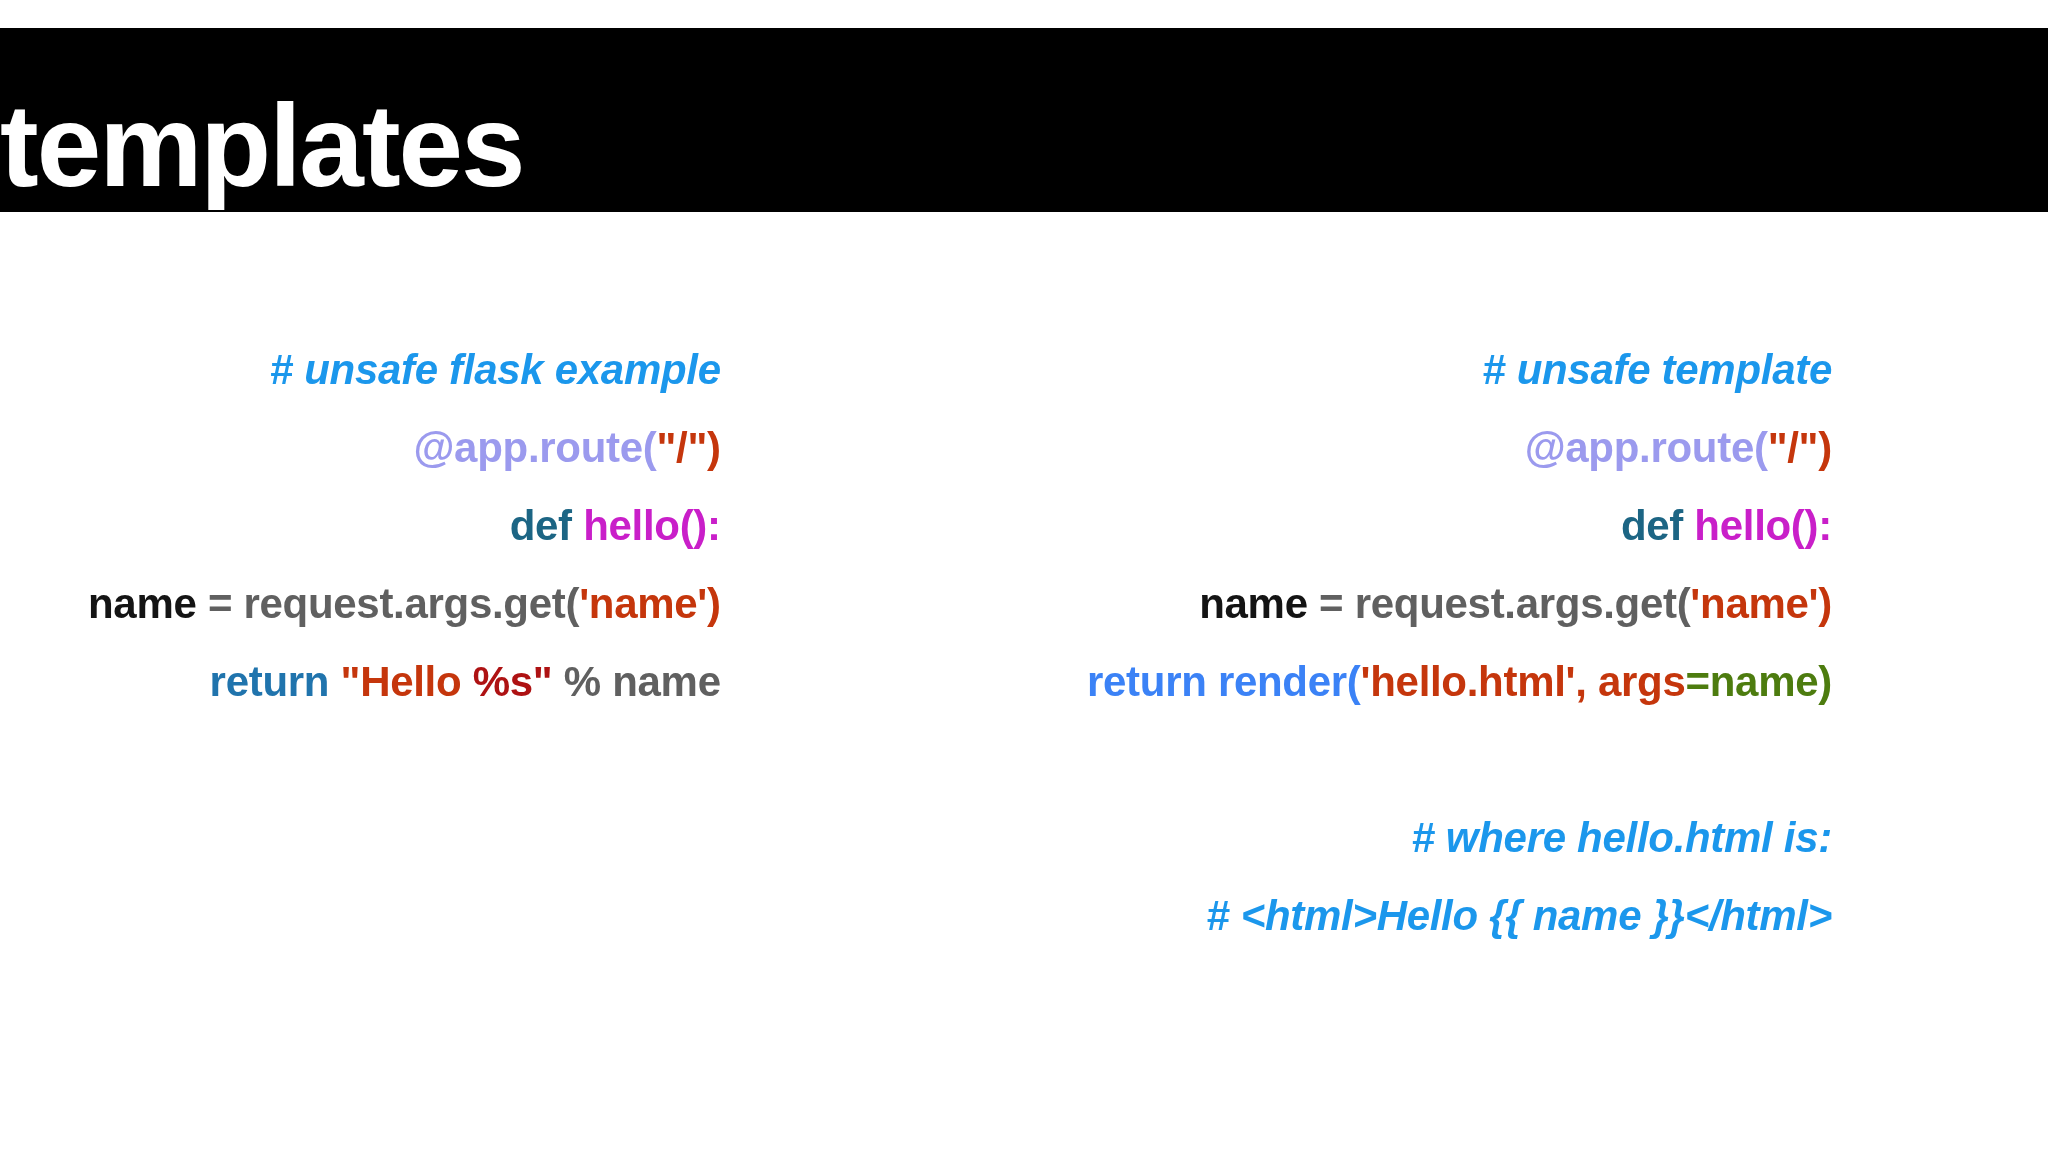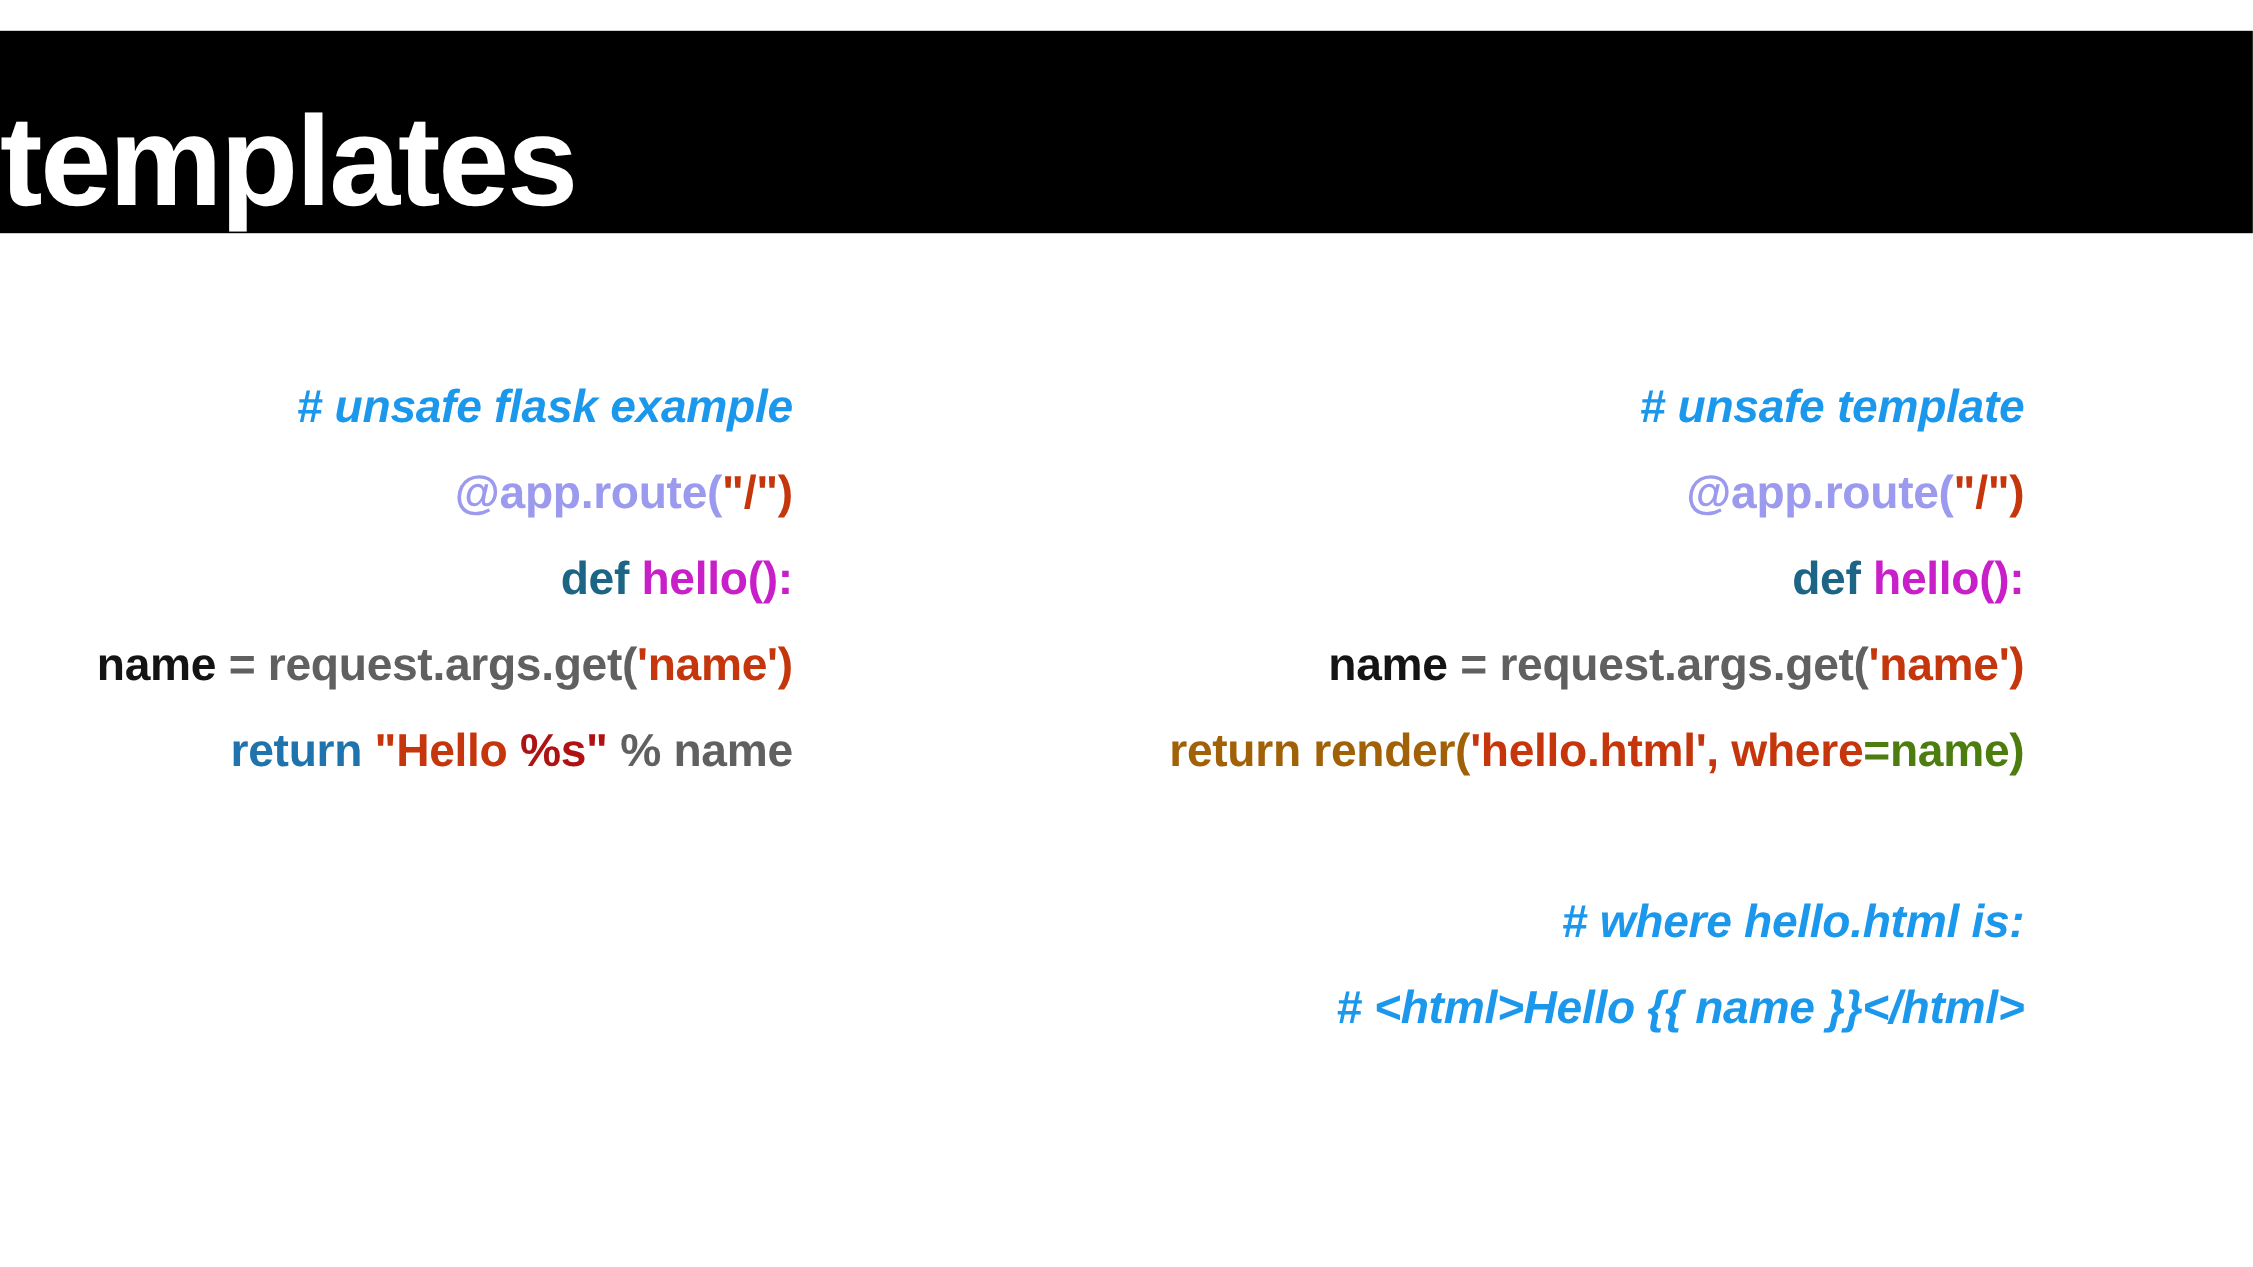--- a/index.html
+++ b/index.html
@@ -58,17 +58,17 @@
     <div class="line"><span class="tok tok-decorator" style="color: rgb(155, 154, 238);">@app.route(</span><span class="tok tok-string" style="color: rgb(197, 54, 12);">"/")</span></div>
     <div class="line"><span class="tok tok-keyword-def" style="color: rgb(28, 101, 132);">def </span><span class="tok tok-function" style="color: rgb(201, 31, 201);">hello():</span></div>
     <div class="line indent"><span class="tok tok-variable" style="color: rgb(20, 20, 20);">name</span><span class="tok tok-plain" style="color: rgb(96, 96, 96);"> = request.args.get(</span><span class="tok tok-string" style="color: rgb(197, 54, 12);">'name')</span></div>
     <div class="line indent"><span class="tok tok-keyword-return" style="color: rgb(32, 116, 173);">return </span><span class="tok tok-string" style="color: rgb(197, 54, 12);">"Hello </span><span class="tok tok-string-dark" style="color: rgb(174, 18, 19);">%s"</span><span class="tok tok-plain" style="color: rgb(96, 96, 96);"> % name</span></div>
   </div>
 <div class="col col-right" id="col-right">
     <div class="line"><span class="tok tok-comment" style="color: rgb(27, 151, 236);"># unsafe template</span></div>
     <div class="line"><span class="tok tok-decorator" style="color: rgb(155, 154, 238);">@app.route(</span><span class="tok tok-string" style="color: rgb(197, 54, 12);">"/")</span></div>
     <div class="line"><span class="tok tok-keyword-def" style="color: rgb(28, 101, 132);">def </span><span class="tok tok-function" style="color: rgb(201, 31, 201);">hello():</span></div>
     <div class="line indent"><span class="tok tok-variable" style="color: rgb(20, 20, 20);">name</span><span class="tok tok-plain" style="color: rgb(96, 96, 96);"> = request.args.get(</span><span class="tok tok-string" style="color: rgb(197, 54, 12);">'name')</span></div>
-    <div class="line indent"><span class="tok tok-keyword-return" style="color: #a16207;">return render(</span><span class="tok tok-string" style="color: rgb(197, 54, 12);">'hello.html', where</span><span class="tok tok-plain" style="color: #4d7c0f;">=name)</span></div>
+    <div class="line indent"><span class="tok tok-keyword-return" style="color: #3b82f6; margin-left: 24px;">return render(</span><span class="tok tok-string" style="color: rgb(197, 54, 12);">'hello.html', args</span><span class="tok tok-plain" style="color: #4d7c0f;">=name)</span></div>
     <div class="line"></div>
     <div class="line"><span class="tok tok-comment" style="color: rgb(27, 151, 236);"># where hello.html is:</span></div>
     <div class="line"><span class="tok tok-comment" style="color: rgb(27, 151, 236);"># &lt;html&gt;Hello {{ name }}&lt;/html&gt;</span></div>
   </div>
 
 </body></html>

